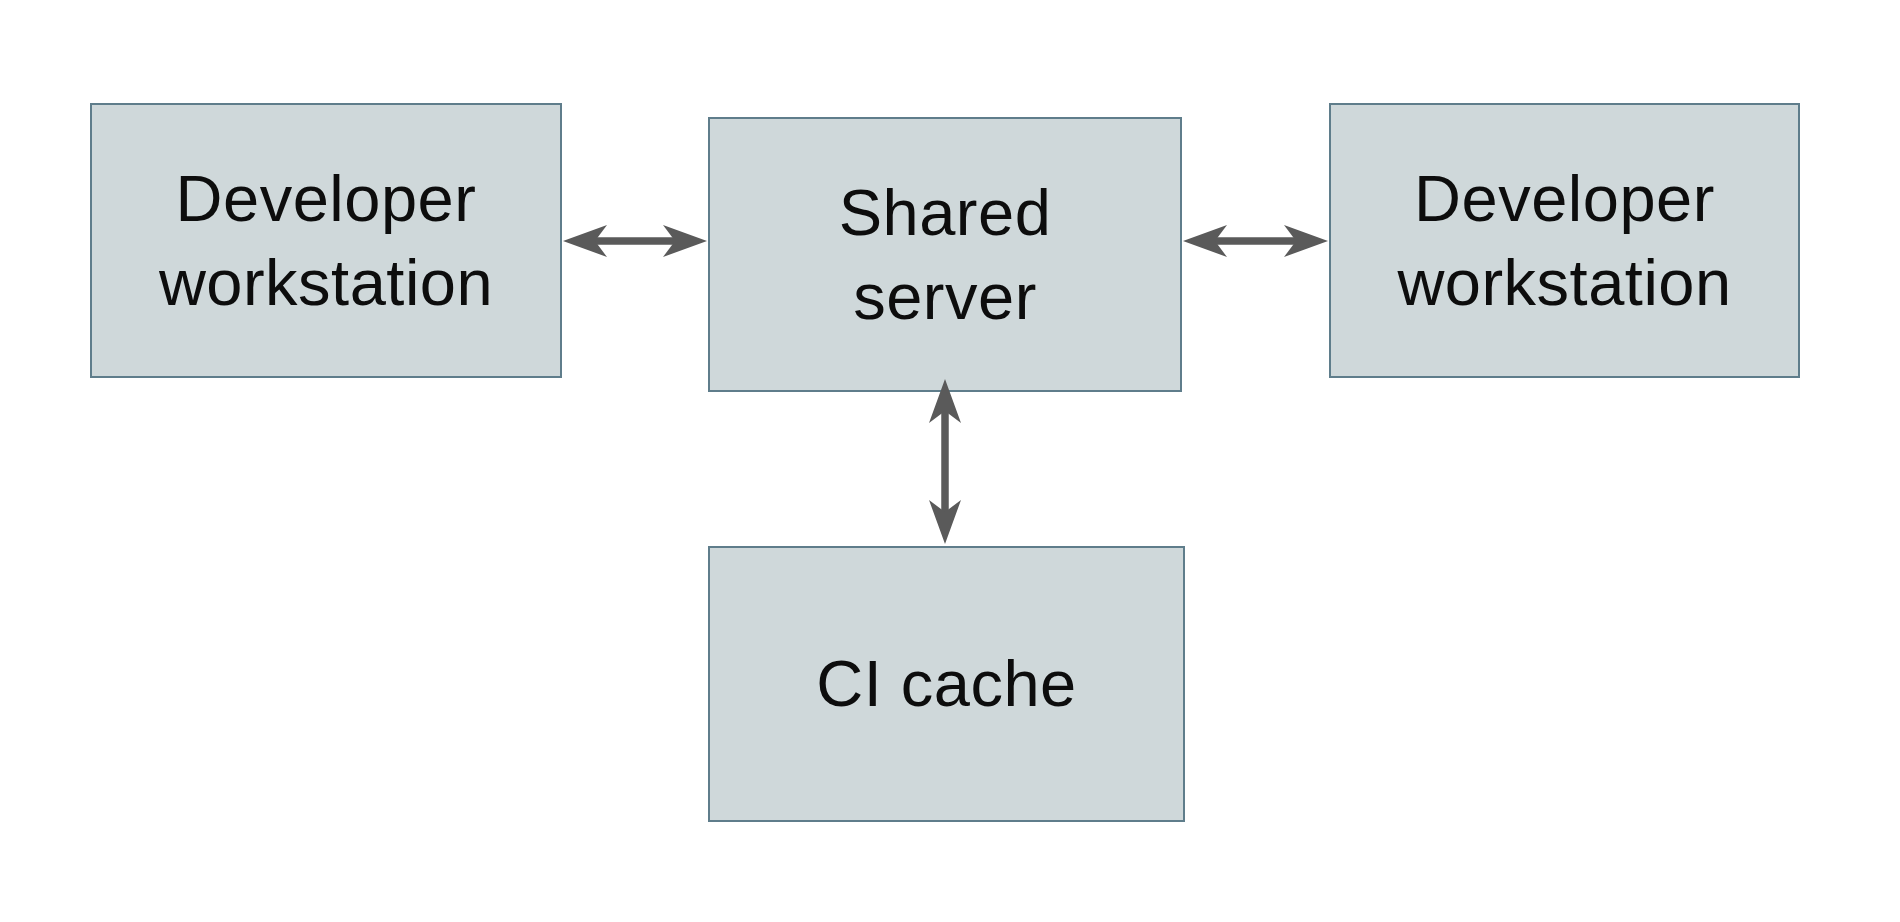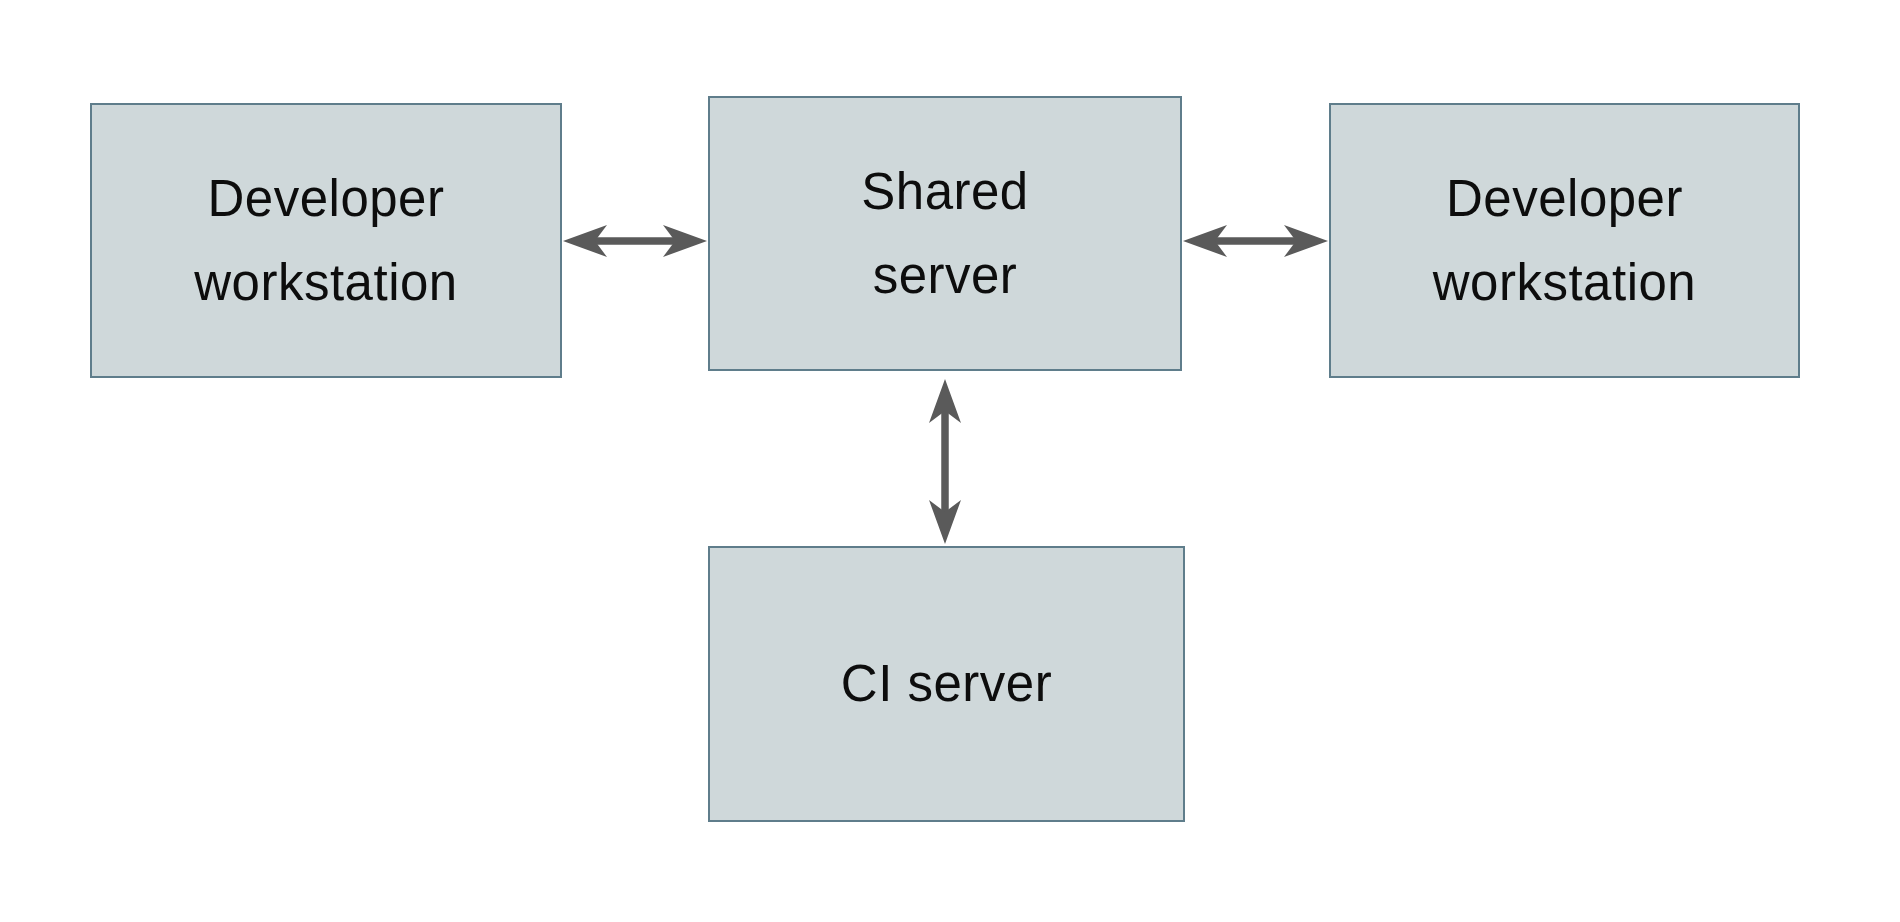--- a/index.html
+++ b/index.html
@@ -24,30 +24,30 @@
     background: var(--node-fill);
     border: 2px solid var(--node-border);
     display: flex;
     flex-direction: column;
     align-items: center;
     justify-content: center;
   }
   .node-label {
     text-align: center;
     color: var(--text);
-    font-size: 51px;
+    font-size: 65px;
     line-height: 84px;
     font-weight: 400;
     letter-spacing: 0.5px;
   }
   .node-label .line { display: block; white-space: nowrap; }
   .node-label .line:empty { display: none; }
 
   #node-dev-left      { left: 90px;   top: 103px; width: 472px; height: 275px; }
-  #node-shared-cache  { left: 708px;  top: 96px; width: 474px; height: 275px; }
+  #node-shared-cache  { left: 708px;  top: 117px; width: 474px; height: 275px; }
   #node-dev-right     { left: 1329px; top: 103px; width: 471px; height: 275px; }
   #node-ci-server     { left: 708px;  top: 546px; width: 477px; height: 276px; }
 
   .overlay {
     position: absolute;
     left: 0; top: 0;
     width: 1900px;
     height: 922px;
     pointer-events: none;
   }
@@ -75,21 +75,21 @@
 
   <div class="node" id="node-dev-right">
     <div class="node-label">
       <span class="line">Developer</span>
       <span class="line">workstation</span>
     </div>
   </div>
 
   <div class="node" id="node-ci-server">
     <div class="node-label">
-      <span class="line">CI server</span>
+      <span class="line">CI cache</span>
 
     </div>
   </div>
 
   <svg class="overlay" viewBox="0 0 1900 922" xmlns="http://www.w3.org/2000/svg">
 
     <g>
       <line x1="593" y1="241" x2="677" y2="241"></line>
       <polygon points="563,241 607,225 595,241 607,257"></polygon>
       <polygon points="707,241 663,225 675,241 663,257"></polygon>

